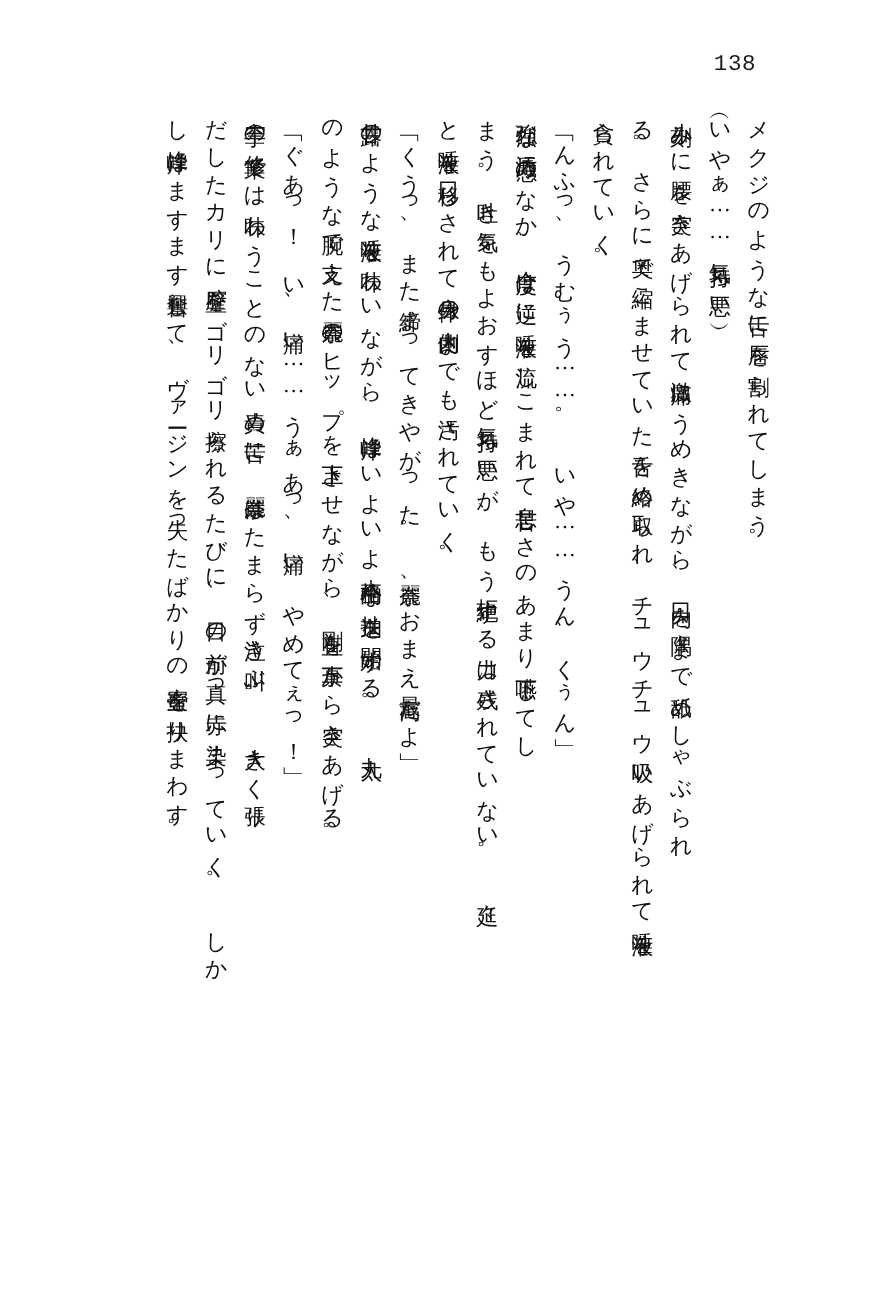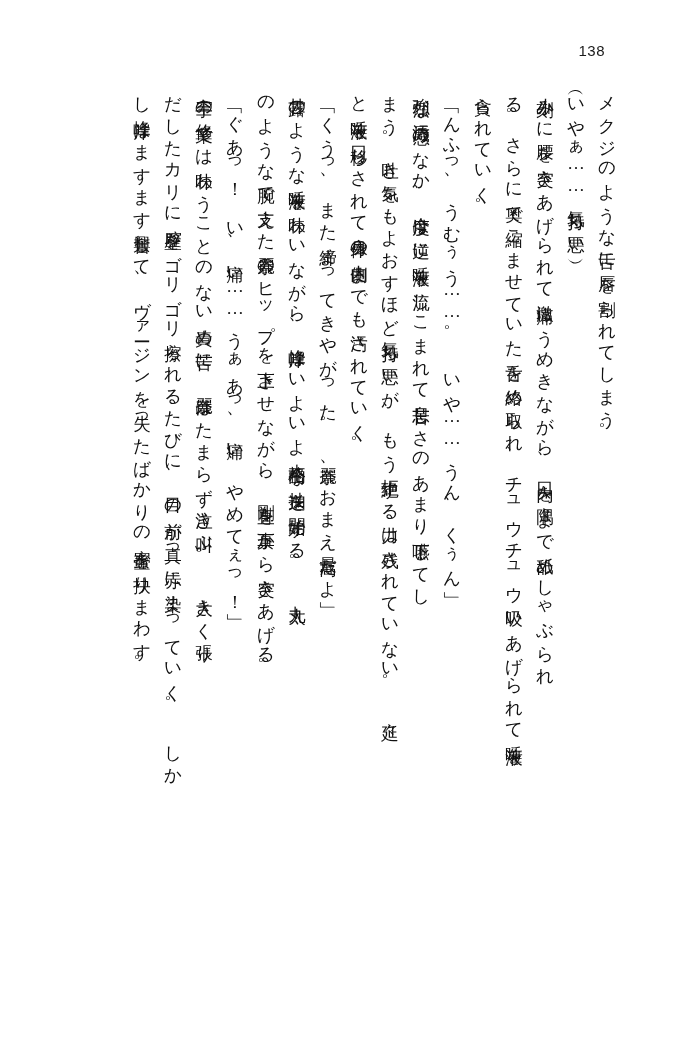--- a/index.html
+++ b/index.html
@@ -15,22 +15,22 @@
     position: relative;
     width: 697px;
     height: 1050px;
     background: #ffffff;
     overflow: hidden;
   }
   .page-number {
     position: absolute;
     top: 42px;
     right: 92px;
-    font-size: 15px;
-    font-family: Liberation Sans, sans-serif;
+    font-size: 18px;
+    font-family: Liberation Mono, monospace;
     letter-spacing: 0.5px;
     color: #1a1a1a;
   }
   
   .text-block {
     position: absolute;
     top: 84px;
     right: 82px;
     left: 60px;
     height: 900px;

